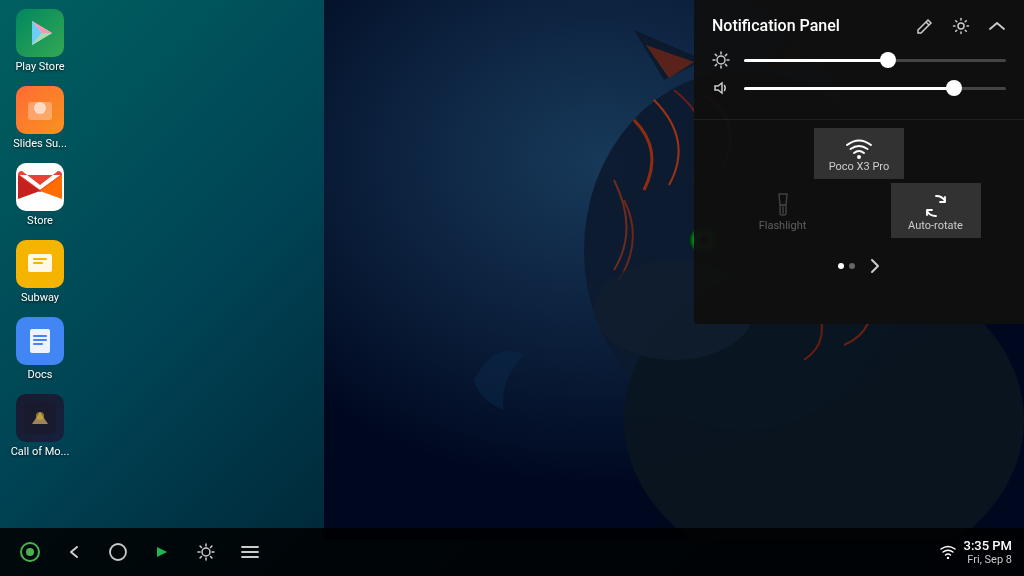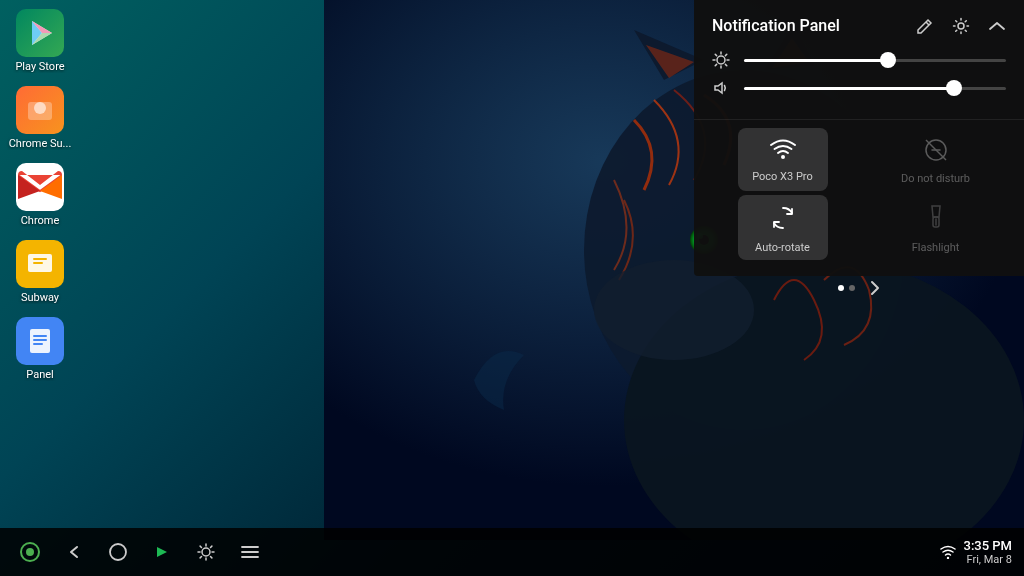--- a/index.html
+++ b/index.html
@@ -88,21 +88,21 @@
     .gmail-icon {
       background: #fff;
     }
 
     
     #notification-panel {
       position: absolute;
       top: 0;
       right: 0;
       width: 330px;
-      height: 276px;
+      height: 324px;
       background: rgba(15, 15, 15, 0.97);
       z-index: 100;
       border-bottom-left-radius: 4px;
     }
 
     .panel-header {
       display: flex;
       align-items: center;
       justify-content: space-between;
       padding: 16px 18px 12px 18px;
@@ -181,24 +181,24 @@
     .tiles-row {
       display: flex;
       justify-content: space-around;
       margin-bottom: 4px;
     }
 
     .tile {
       display: flex;
       flex-direction: column;
       align-items: center;
-      gap: 10px;
+      gap: 0;
       width: 90px;
       padding: 10px 5px 6px;
-      border-radius: 8px;
+      border-radius: 0;
       cursor: pointer;
     }
 
     .tile.active {
       background: rgba(255,255,255,0.15);
     }
 
     .tile.inactive {
       opacity: 0.4;
     }
@@ -368,35 +368,35 @@
   </div>
 
 
   <div class="app-icon">
     <div class="icon-img" style="background: linear-gradient(135deg, #ff6b35, #f7931e);">
       <svg width="32" height="32" viewBox="0 0 32 32">
         <rect x="4" y="8" width="24" height="18" rx="3" fill="#fff" opacity="0.3"></rect>
         <circle cx="16" cy="14" r="6" fill="#fff" opacity="0.6"></circle>
       </svg>
     </div>
-    <span class="icon-label">Chrome Su...</span>
+    <span class="icon-label">Slides Su...</span>
   </div>
 
   <div class="app-icon">
     <div class="icon-img gmail-icon" style="background:#fff;">
       <svg width="44" height="32" viewBox="0 0 44 32">
         <rect width="44" height="32" fill="#fff"></rect>
         <path d="M0 4 L22 20 L44 4 L44 28 Q44 32 40 32 L4 32 Q0 32 0 28Z" fill="#fff"></path>
         <path d="M0 4 L22 20 L44 4" fill="none" stroke="#ea4335" stroke-width="2"></path>
         <path d="M0 4 Q0 0 4 0 L22 14 L40 0 Q44 0 44 4" fill="#ea4335"></path>
         <path d="M0 28 L0 4 L22 20Z" fill="#c5221f"></path>
         <path d="M44 4 L44 28 L22 20Z" fill="#ff6d00"></path>
       </svg>
     </div>
-    <span class="icon-label">Chrome</span>
+    <span class="icon-label">Store</span>
   </div>
 
   <div class="app-icon">
     <div class="icon-img" style="background:#f4b400;">
       <svg width="30" height="30" viewBox="0 0 30 30">
         <rect x="3" y="5" width="24" height="18" rx="2" fill="#fff" opacity="0.9"></rect>
         <rect x="8" y="9" width="14" height="2" rx="1" fill="#f4b400"></rect>
         <rect x="8" y="13" width="10" height="2" rx="1" fill="#f4b400"></rect>
       </svg>
     </div>
@@ -405,23 +405,33 @@
 
   <div class="app-icon">
     <div class="icon-img" style="background:#4285f4;">
       <svg width="30" height="30" viewBox="0 0 30 30">
         <rect x="5" y="3" width="20" height="24" rx="2" fill="#fff" opacity="0.9"></rect>
         <rect x="8" y="9" width="14" height="2" rx="1" fill="#4285f4"></rect>
         <rect x="8" y="13" width="14" height="2" rx="1" fill="#4285f4"></rect>
         <rect x="8" y="17" width="10" height="2" rx="1" fill="#4285f4"></rect>
       </svg>
     </div>
-    <span class="icon-label">Panel</span>
-  </div>
-
+    <span class="icon-label">Docs</span>
+  </div>
+
+  <div class="app-icon">
+    <div class="icon-img" style="background: linear-gradient(135deg, #1a1a2e, #16213e);">
+      <svg width="32" height="32" viewBox="0 0 32 32">
+        <rect width="32" height="32" fill="#1a1a2e" rx="6"></rect>
+        <path d="M8 22 L16 10 L24 22Z" fill="#c0a060" opacity="0.8"></path>
+        <circle cx="16" cy="14" r="4" fill="#d4af37" opacity="0.6"></circle>
+      </svg>
+    </div>
+    <span class="icon-label">Call of Mo...</span>
+  </div>
 
 </div>
 
 <div id="notification-panel">
 
   <div class="panel-header">
     <span class="panel-title">Notification Panel</span>
     <div class="panel-header-icons">
       <span class="panel-header-icon">
         <svg width="18" height="18" viewBox="0 0 18 18" fill="none">
@@ -481,58 +491,48 @@
             <path d="M1 7Q13-2 25 7" stroke="#fff" stroke-width="2" stroke-linecap="round" fill="none"></path>
             <path d="M4.5 11Q13 5 21.5 11" stroke="#fff" stroke-width="2" stroke-linecap="round" fill="none"></path>
             <path d="M8 15Q13 11 18 15" stroke="#fff" stroke-width="2" stroke-linecap="round" fill="none"></path>
             <circle cx="13" cy="19" r="2" fill="#fff"></circle>
           </svg>
         </span>
         <span class="tile-label">Poco X3 Pro</span>
       </div>
 
 
+
+    </div>
+
+    <div class="tiles-row">
+
       <div class="tile inactive">
         <span class="tile-icon">
-          <svg width="24" height="24" viewBox="0 0 24 24" fill="none">
-            <circle cx="12" cy="12" r="10" stroke="#ccc" stroke-width="1.5"></circle>
-            <line x1="2" y1="2" x2="22" y2="22" stroke="#ccc" stroke-width="1.5"></line>
-            <path d="M8 12H16" stroke="#ccc" stroke-width="1.5" stroke-linecap="round"></path>
+          <svg width="22" height="26" viewBox="0 0 22 26" fill="none">
+            <path d="M7 1H15L14 12H8Z" stroke="#888" stroke-width="1.5" fill="none"></path>
+            <rect x="8" y="12" width="6" height="10" rx="2" stroke="#888" stroke-width="1.5" fill="none"></rect>
+            <path d="M11 14V20" stroke="#888" stroke-width="1.5" stroke-linecap="round"></path>
           </svg>
         </span>
-        <span class="tile-label">Do not disturb</span>
+        <span class="tile-label">Flashlight</span>
       </div>
-
-    </div>
-
-    <div class="tiles-row">
 
       <div class="tile active">
         <span class="tile-icon">
           <svg width="26" height="26" viewBox="0 0 26 26" fill="none">
             <path d="M13 3A10 10 0 0 1 22 8" stroke="#fff" stroke-width="1.8" stroke-linecap="round" fill="none"></path>
             <path d="M22 4L22 9L17 9" stroke="#fff" stroke-width="1.8" stroke-linecap="round" stroke-linejoin="round"></path>
             <path d="M13 23A10 10 0 0 1 4 18" stroke="#fff" stroke-width="1.8" stroke-linecap="round" fill="none"></path>
             <path d="M4 22L4 17L9 17" stroke="#fff" stroke-width="1.8" stroke-linecap="round" stroke-linejoin="round"></path>
           </svg>
         </span>
         <span class="tile-label">Auto-rotate</span>
       </div>
 
-      <div class="tile inactive">
-        <span class="tile-icon">
-          <svg width="22" height="26" viewBox="0 0 22 26" fill="none">
-            <path d="M7 1H15L14 12H8Z" stroke="#888" stroke-width="1.5" fill="none"></path>
-            <rect x="8" y="12" width="6" height="10" rx="2" stroke="#888" stroke-width="1.5" fill="none"></rect>
-            <path d="M11 14V20" stroke="#888" stroke-width="1.5" stroke-linecap="round"></path>
-          </svg>
-        </span>
-        <span class="tile-label">Flashlight</span>
-      </div>
-
 
     </div>
   </div>
 
   <div class="panel-pagination">
     <div class="dots">
       <div class="dot active"></div>
       <div class="dot"></div>
     </div>
     <span class="chevron-right">
@@ -594,16 +594,16 @@
     <span>
       <svg width="16" height="14" viewBox="0 0 16 14" fill="none">
         <path d="M1 4Q8-1 15 4" stroke="#fff" stroke-width="1.5" stroke-linecap="round" fill="none"></path>
         <path d="M3 7Q8 3.5 13 7" stroke="#fff" stroke-width="1.5" stroke-linecap="round" fill="none"></path>
         <path d="M5.5 10Q8 8 10.5 10" stroke="#fff" stroke-width="1.5" stroke-linecap="round" fill="none"></path>
         <circle cx="8" cy="13" r="1.2" fill="#fff"></circle>
       </svg>
     </span>
     <div class="time-display">
       <div class="time-main">3:35 PM</div>
-      <div class="time-date">Fri, Mar 8</div>
+      <div class="time-date">Fri, Sep 8</div>
     </div>
   </div>
 </div>
 
 </body></html>

